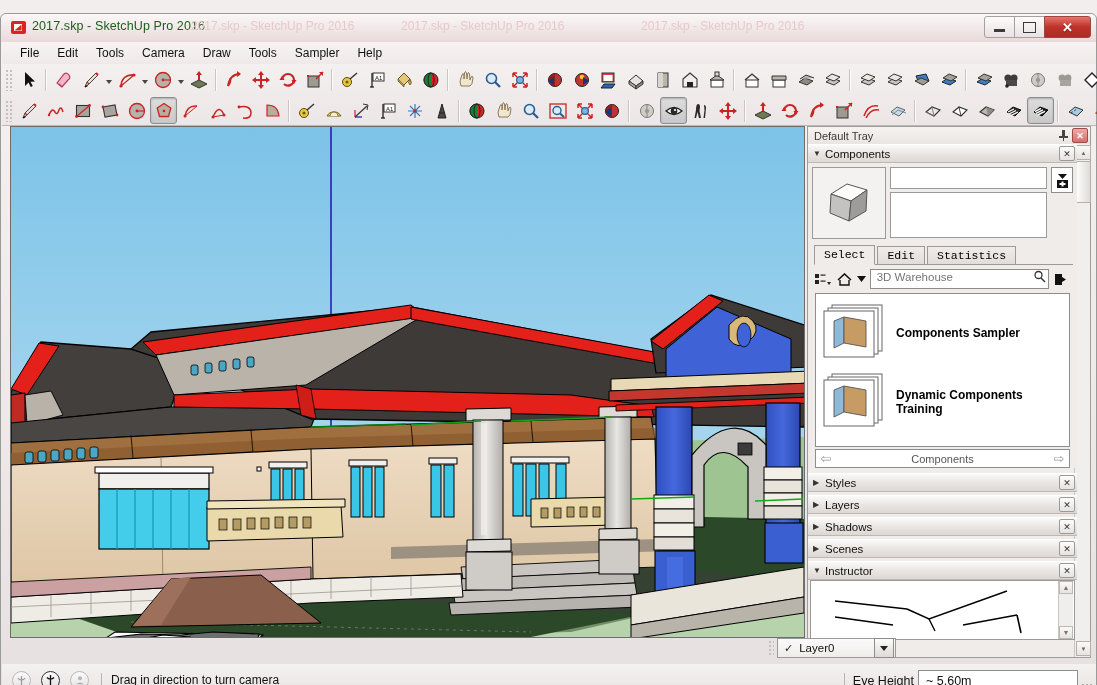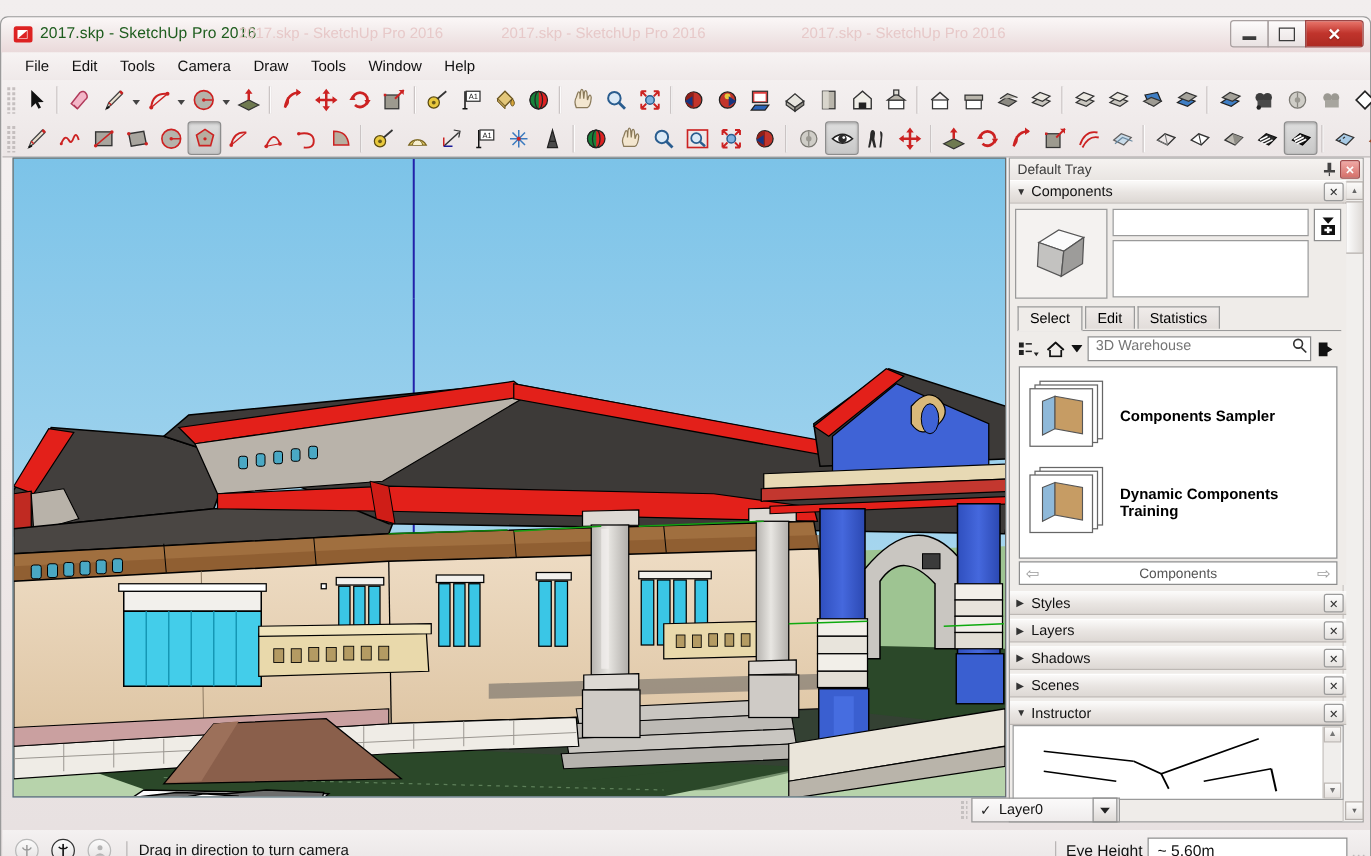--- a/index.html
+++ b/index.html
@@ -88,22 +88,22 @@
   .comp-body{background:#efece9;padding:4px 4px 0 4px;}
   .comp-top{display:flex;gap:4px;}
   .comp-thumb{width:72px;height:70px;border:1px solid #9a9a9a;background:#f4f2f0;
               display:flex;align-items:center;justify-content:center;}
   .comp-fields{flex:1;display:flex;flex-direction:column;gap:3px;}
   .comp-field{background:#fff;border:1px solid #9a9a9a;}
   .f1{height:20px;}
   .f2{height:44px;}
   .comp-btn{width:20px;height:24px;border:1px solid #8d8d8d;background:#fff;
             display:flex;align-items:center;justify-content:center;}
-  .tabs{display:flex;align-items:flex-start;height:19px;margin:6px 0 0 2px;
-        border-bottom:1px solid #9a9a9a;}
+  .tabs{display:flex;align-items:center;height:19px;margin:6px 0 0 2px;
+        border-bottom:1px solid #9a9a9a;font-family:Liberation Mono, monospace;}
   .tab{height:17px;padding:0 9px;display:flex;align-items:center;font-size:11.5px;
        border:1px solid #9a9a9a;border-bottom:none;margin-right:2px;
        background:linear-gradient(180deg,#f0ecea,#e2ddda);}
   .tab.active{background:#efece9;height:18px;border-bottom:1px solid #efece9;}
   .search-row{display:flex;align-items:center;gap:3px;height:22px;padding:3px 3px 3px 2px;
               background:#efece9;}
   .sr-btn{width:22px;height:19px;display:flex;align-items:center;justify-content:center;}
   .search-box{flex:1;height:18px;background:#fff;border:1px solid #8d8d8d;
               display:flex;align-items:flex-start;padding:0 2px 0 4px;}
   .search-box input{flex:1;border:none;outline:none;font-size:11.5px;color:#8a8a8a;
@@ -186,21 +186,21 @@
     </div>
   </div>
 
   <div class="menubar">
     <div class="menu-item">File</div>
     <div class="menu-item">Edit</div>
     <div class="menu-item">Tools</div>
     <div class="menu-item">Camera</div>
     <div class="menu-item">Draw</div>
     <div class="menu-item">Tools</div>
-    <div class="menu-item">Window</div>
+    <div class="menu-item">Sampler</div>
     <div class="menu-item">Help</div>
   </div>
 
   <div class="toolbar-area">
     <div class="trow r1" id="toolbar-row-1">
           <div class="grip"></div>
           <div class="tb">
             <span>
               <svg width="20" height="20" viewBox="0 0 20 20">
                 <path d="M6 2 L6 16 L9.5 12.6 L11.8 17 L13.8 16 L11.5 11.8 L16 11.5 Z" fill="#111"></path>

